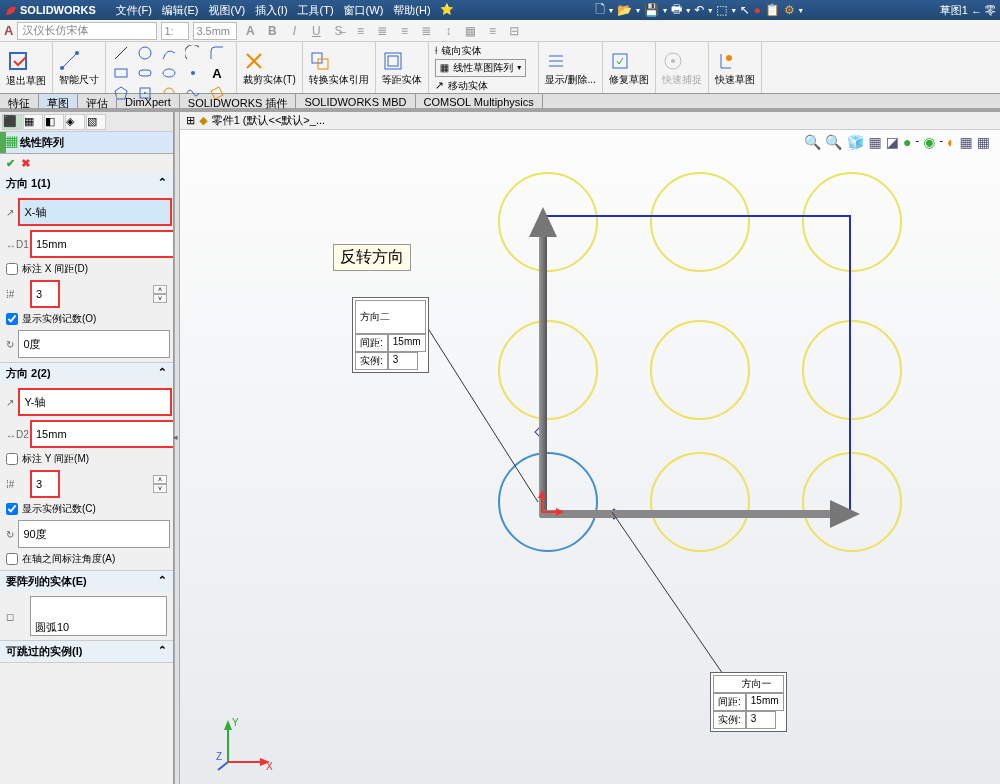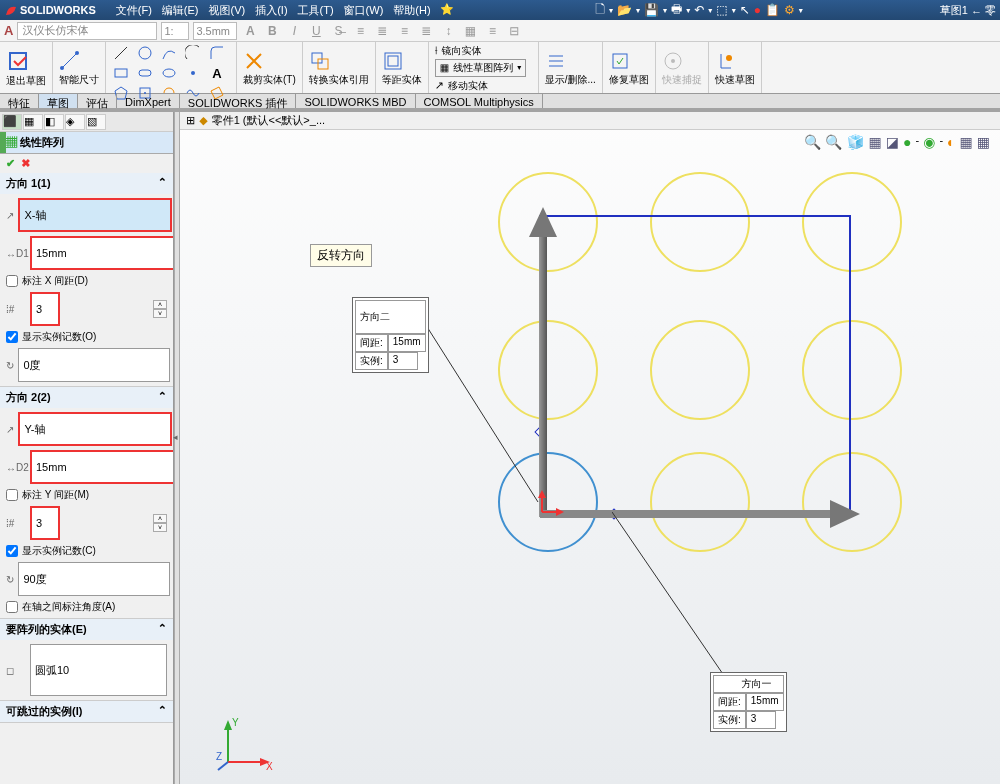--- a/index.html
+++ b/index.html
@@ -35,39 +35,39 @@
 .leftpanel { width: 174px; background: #f0f0f0; border-right: 1px solid #999; display: flex; flex-direction: column; overflow-y: auto; }
 .lp-tabs { height: 20px; display: flex; background: #e8e8e8; border-bottom: 1px solid #ccc; gap: 1px; padding: 2px; }
 .lp-tab { width: 20px; height: 16px; border: 1px solid #ccc; background: #f8f8f8; }
 .lp-title { background: #d8e8f8; padding: 3px 6px; font-size: 11px; font-weight: bold; border-bottom: 1px solid #aaa; position: relative; }
 .lp-title.green::before { content: ""; position: absolute; left: 0; top: 0; width: 6px; height: 100%; background: #5a5; }
 .lp-ok { padding: 3px 6px; display: flex; gap: 6px; }
 .lp-section { border-bottom: 1px solid #ccc; }
 .lp-sechead { background: #e8f0f8; padding: 3px 6px; font-size: 11px; font-weight: bold; display: flex; justify-content: space-between; cursor: pointer; }
 .lp-body { padding: 4px 6px; display: flex; flex-direction: column; gap: 4px; }
 .lp-row { display: flex; align-items: center; gap: 4px; }
-.lp-input { flex: 1; height: 34px; border: 1px solid #999; padding: 0 4px; font-size: 11px; background: #fff; }
+.lp-input { flex: 1; height: 28px; border: 1px solid #999; padding: 0 4px; font-size: 11px; background: #fff; }
 .lp-input.red { border: 2px solid #e33; }
 .lp-input.blue { background: #d0e8f8; }
 .lp-icon { width: 20px; font-size: 10px; color: #666; }
 .spinner { width: 14px; display: flex; flex-direction: column; }
 .spinner div { height: 9px; border: 1px solid #aaa; font-size: 7px; text-align: center; line-height: 7px; background: #f8f8f8; }
 .chk { display: flex; align-items: center; gap: 4px; font-size: 10px; }
 .chk input { width: 12px; height: 12px; }
 
 .canvas-area { flex: 1; background: linear-gradient(#fdfdfd,#e8ebee); position: relative; overflow: hidden; }
 .canvas-top { height: 18px; background: #f0f0f0; border-bottom: 1px solid #ccc; display: flex; align-items: center; padding: 0 6px; font-size: 11px; gap: 4px; }
 .view-icons { position: absolute; top: 22px; right: 10px; display: flex; gap: 4px; }
 .view-icons span { font-size: 14px; color: #557; }
 .circle { position: absolute; width: 100px; height: 100px; border: 2px solid #eee060; border-radius: 50%; }
 .circle.blue { border-color: #4090d0; }
 .rect { position: absolute; border: 2px solid #2030c0; }
 .handle { position: absolute; width: 8px; height: 8px; background: #fff; border: 1px solid #2030c0; transform: rotate(45deg); }
 
-.tooltip { position: absolute; background: #fffde8; border: 1px solid #999; padding: 2px 6px; font-size: 12px; }
+.tooltip { position: absolute; background: #fffde8; border: 1px solid #999; padding: 2px 6px; font-size: 16px; margin-left: 23px; }
 .callout { position: absolute; background: #fff; border: 1px solid #666; padding: 2px; font-size: 10px; }
 .callout-row { display: flex; gap: 0; }
 .callout-cell { border: 1px solid #999; padding: 1px 4px; min-width: 30px; }
 
 .triad { position: absolute; bottom: 10px; left: 36px; }
 .middle-strip { width: 6px; background: #e0e0e0; border-left: 1px solid #aaa; border-right: 1px solid #aaa; position: relative; }
 .middle-strip::after { content:"◂"; position:absolute; top:320px; left:-2px; font-size:9px; color:#666; }
 </style>
 </head>
 <body>
@@ -400,21 +400,21 @@
     </div>
 
     <div class="lp-section">
       <div class="lp-sechead">
           <span>要阵列的实体(E)</span>
           <span>⌃</span>
         </div>
       <div class="lp-body">
         <div class="lp-row">
             <span class="lp-icon">◻</span>
-            <div class="lp-input" style="height:52px;display:flex;align-items:center">
+            <div class="lp-input" style="height:40px;display:flex;align-items:flex-end">
               <span>圆弧10</span>
             </div>
           </div>
       </div>
     </div>
 
     <div class="lp-section">
       <div class="lp-sechead">
           <span>可跳过的实例(I)</span>
           <span>⌃</span>

